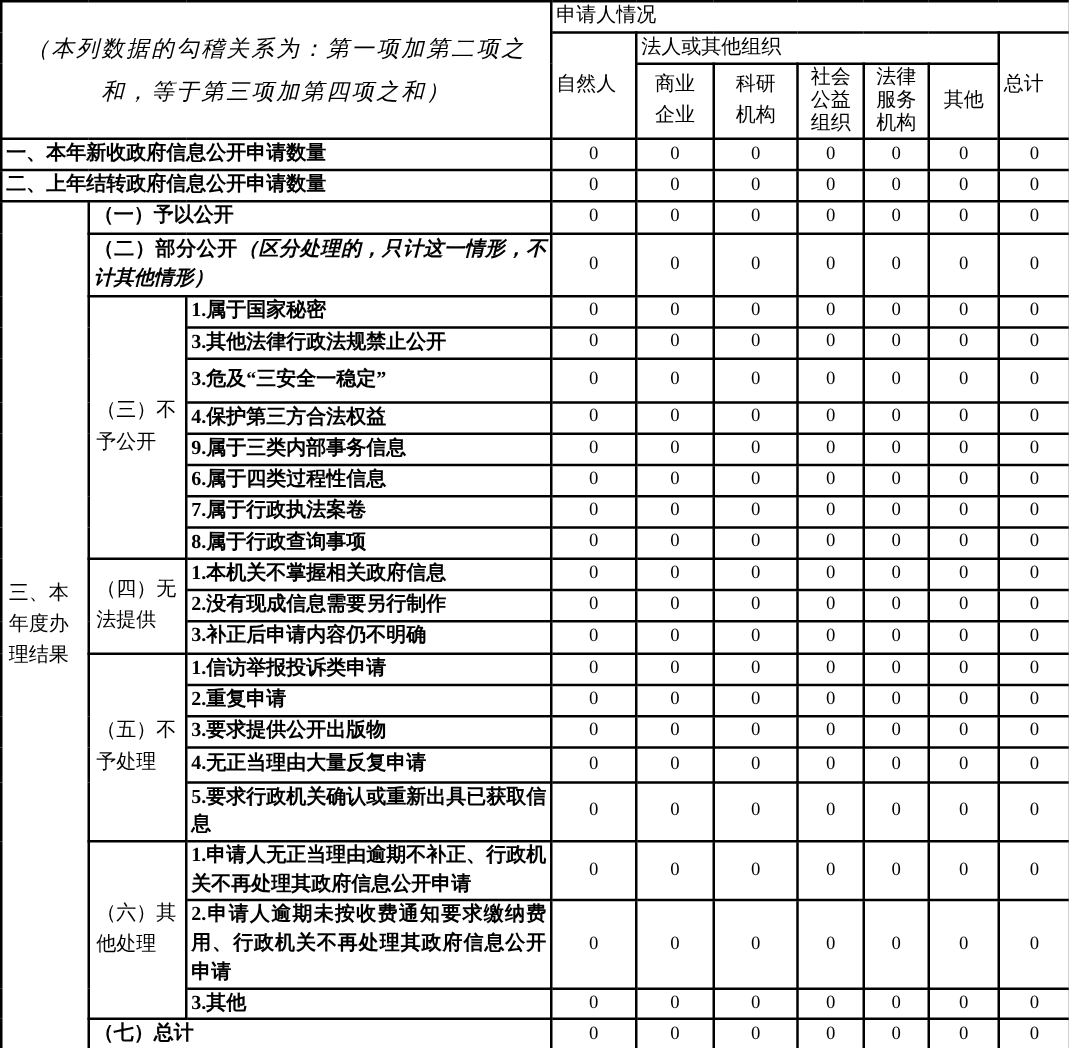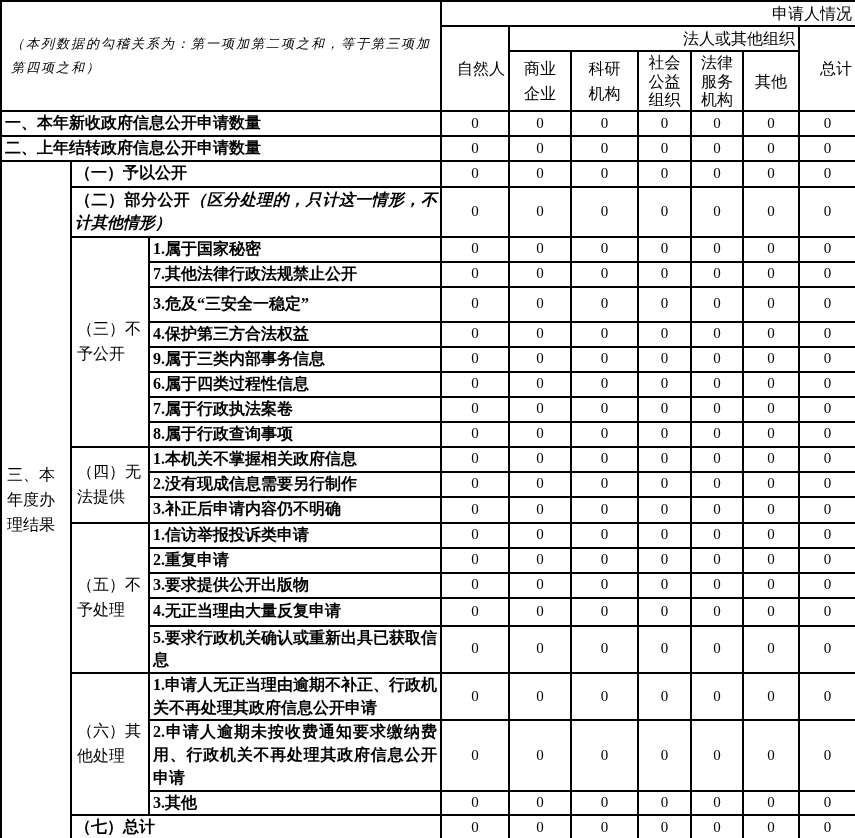--- a/index.html
+++ b/index.html
@@ -15,28 +15,28 @@
   td {
     border: 2px solid #000000;
     padding: 0 3px;
     font-size: 16px;
     line-height: 1.45;
     overflow: hidden;
     word-break: break-all;
   }
   td.note {
     font-style: italic;
-    font-size: 13px;
+    font-size: 18px;
     letter-spacing: 2px;
     line-height: 1.9;
     padding: 16px 9px;
-    text-align: left;
+    text-align: center;
     vertical-align: middle;
   }
-  td.hdr { text-align: right; vertical-align: middle; }
+  td.hdr { text-align: left; vertical-align: middle; font-family: Liberation Mono, monospace; }
   .vspread {
     display: flex;
     flex-direction: column;
     justify-content: space-evenly;
     align-items: center;
     height: 58px;
   }
   .vspread span { line-height: 1.1; display: block; }
   td.side, td.grp {
     text-align: left;
@@ -164,21 +164,21 @@
         <td class="lbl"><span>1.属于国家秘密</span></td>
         <td class="val">0</td>
         <td class="val">0</td>
         <td class="val">0</td>
         <td class="val">0</td>
         <td class="val">0</td>
         <td class="val">0</td>
         <td class="val">0</td>
       </tr>
       <tr style="height:25px">
-        <td class="lbl"><span>7.其他法律行政法规禁止公开</span></td>
+        <td class="lbl"><span>3.其他法律行政法规禁止公开</span></td>
         <td class="val">0</td>
         <td class="val">0</td>
         <td class="val">0</td>
         <td class="val">0</td>
         <td class="val">0</td>
         <td class="val">0</td>
         <td class="val">0</td>
       </tr>
       <tr style="height:35px">
         <td class="lbl"><span>3.危及“三安全一稳定”</span></td>

